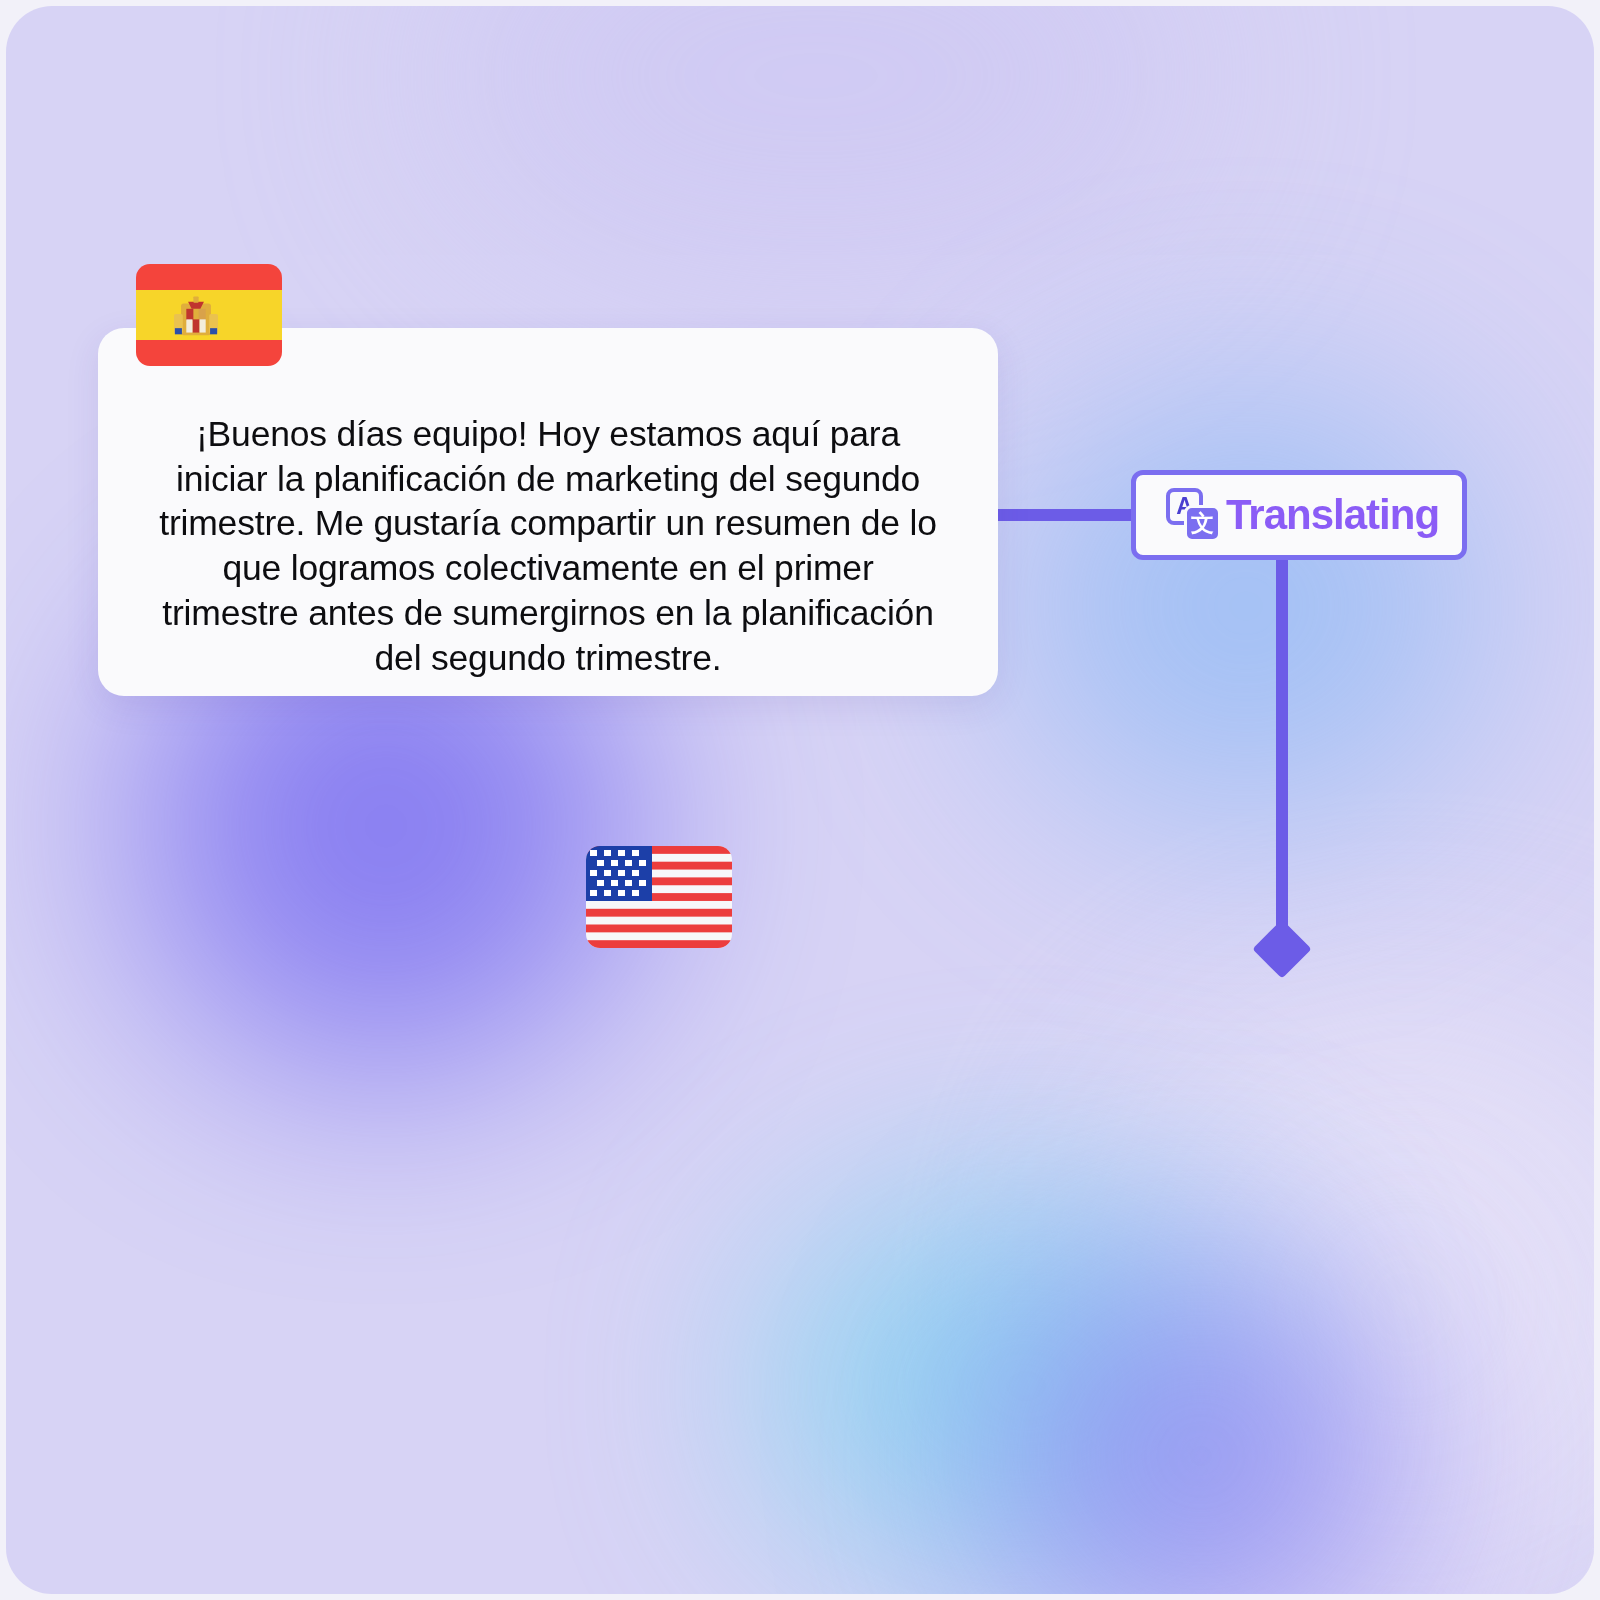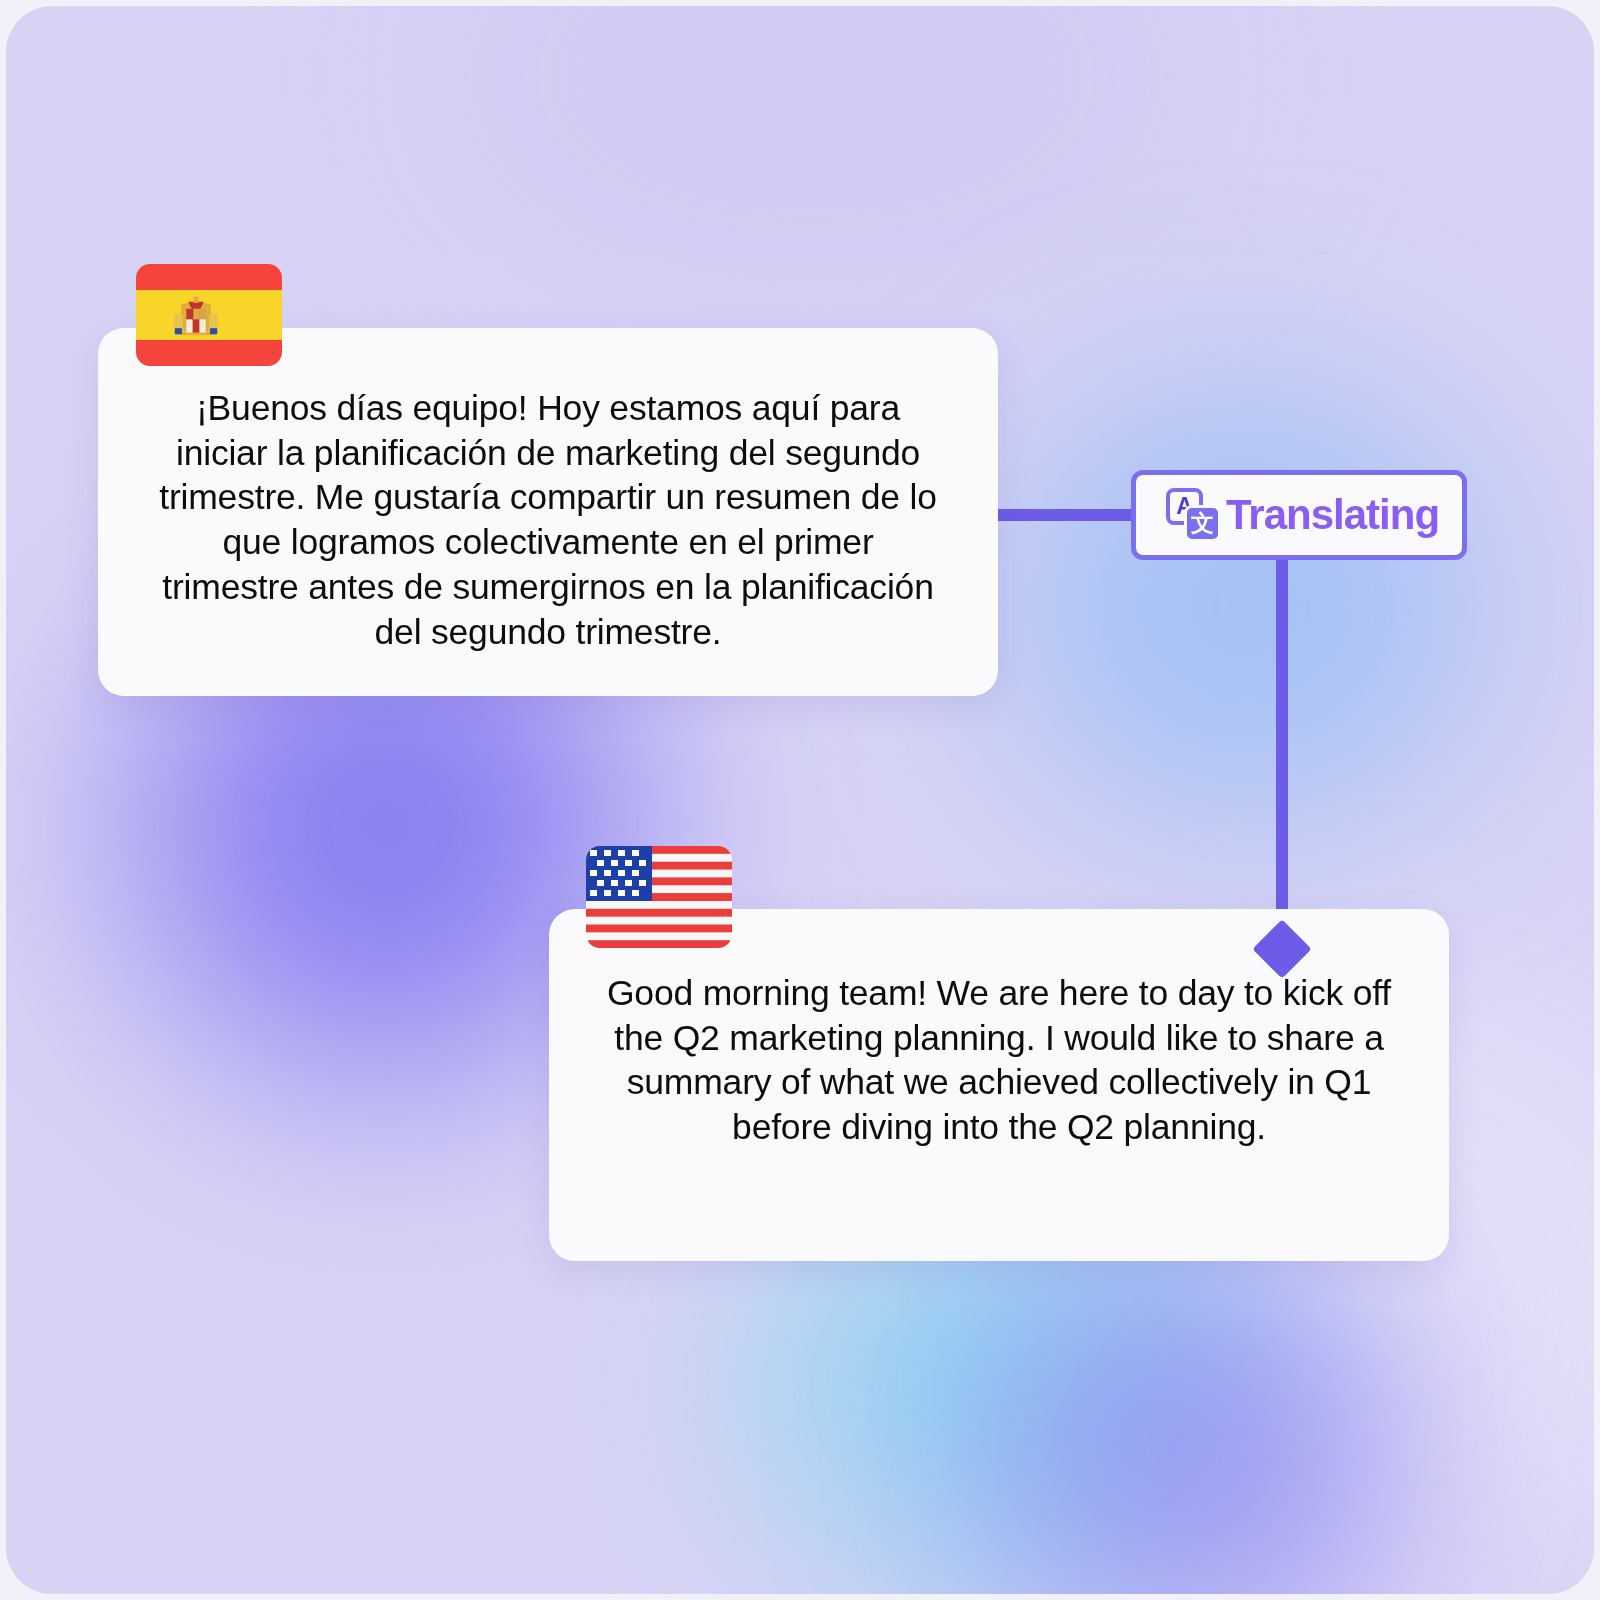--- a/index.html
+++ b/index.html
@@ -85,21 +85,21 @@
     line-height: 1.26;
     color: #0d0d10;
     text-align: center;
     letter-spacing: -0.2px;
     white-space: pre-line;
   }
 
   #card-es {
     left: 92px;  top: 322px;
     width: 900px; height: 368px;
-    padding: 58px 52px 0 52px;
+    padding: 84px 52px 0 52px;
   }
   #card-en {
     left: 543px; top: 903px;
     width: 900px; height: 352px;
     padding: 62px 52px 0 52px;
   }
 
   
   .flag {
     position: absolute;
@@ -232,23 +232,20 @@
           <rect x="28" y="10" width="8" height="13" fill="#d9a24a"></rect>
           <rect x="21" y="22" width="8" height="15" fill="#c0352e"></rect>
           <rect x="14" y="22" width="7" height="15" fill="#f3eddc"></rect>
           <rect x="29" y="22" width="7" height="15" fill="#f3eddc"></rect>
           <path d="M16 2 h18 l-4 8 h-10 z" fill="#c0352e"></path>
           <rect x="22" y="-4" width="6" height="7" rx="1" fill="#e0ae3c"></rect>
         </g>
       </svg>
     </div>
 
-    <div class="card" id="card-en">
-      <div class="card-text">Good morning team! We are here to day to kick off the Q2 marketing planning. I would like to share a summary of what we achieved collectively in Q1 before diving into the Q2 planning.</div>
-    </div>
 
     <div class="flag" id="flag-us">
       <svg viewBox="0 0 146 102" width="146" height="102" preserveAspectRatio="none">
         <rect x="0" y="0" width="146" height="102" fill="#f7f7f9"></rect>
         <g fill="#ec3d3d">
           <rect x="0" y="0" width="146" height="7.85"></rect>
           <rect x="0" y="15.7" width="146" height="7.85"></rect>
           <rect x="0" y="31.4" width="146" height="7.85"></rect>
           <rect x="0" y="47.1" width="146" height="7.85"></rect>
           <rect x="0" y="62.8" width="146" height="7.85"></rect>

